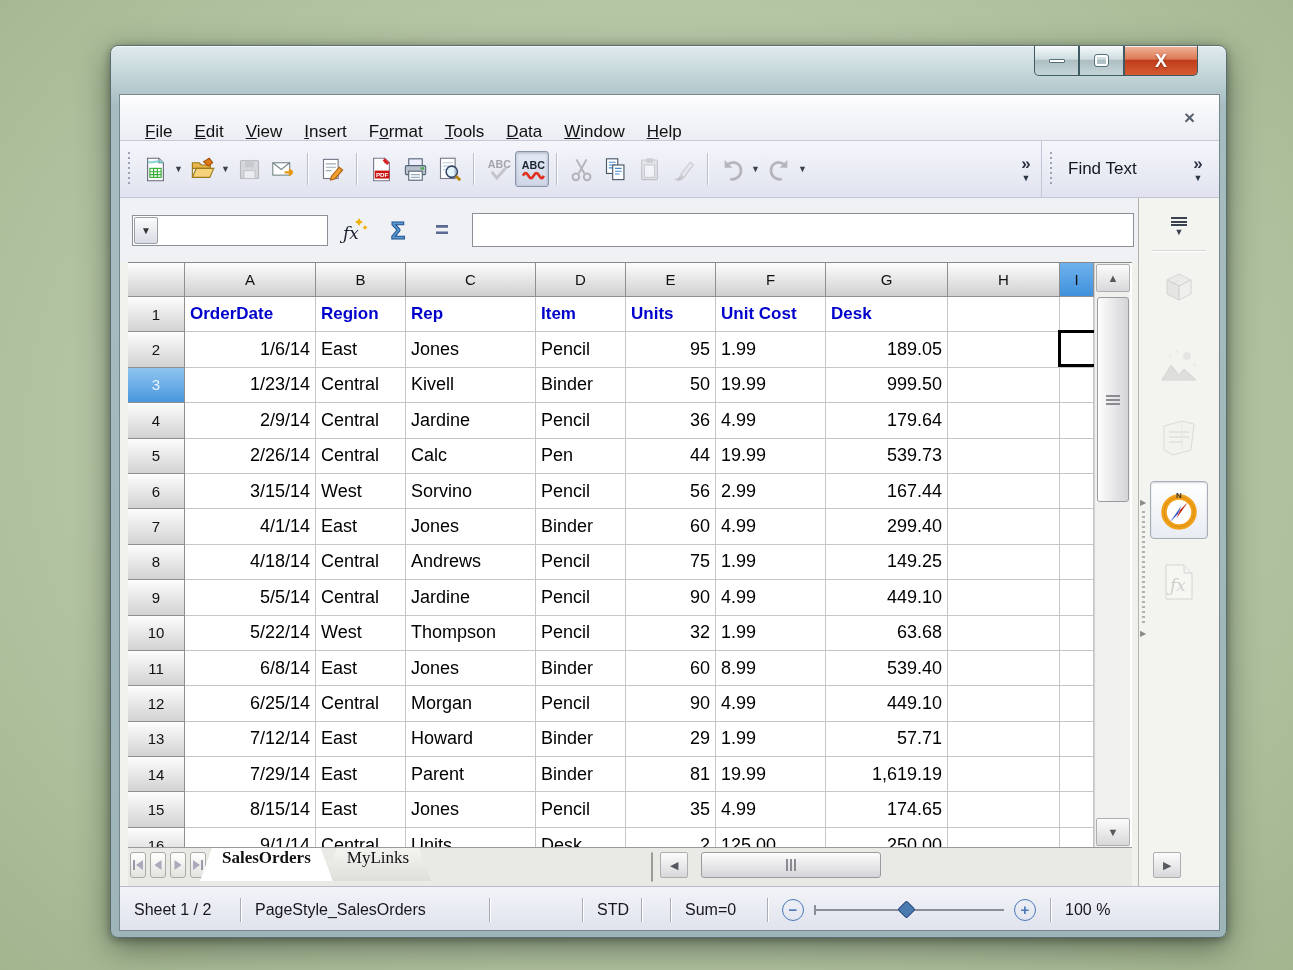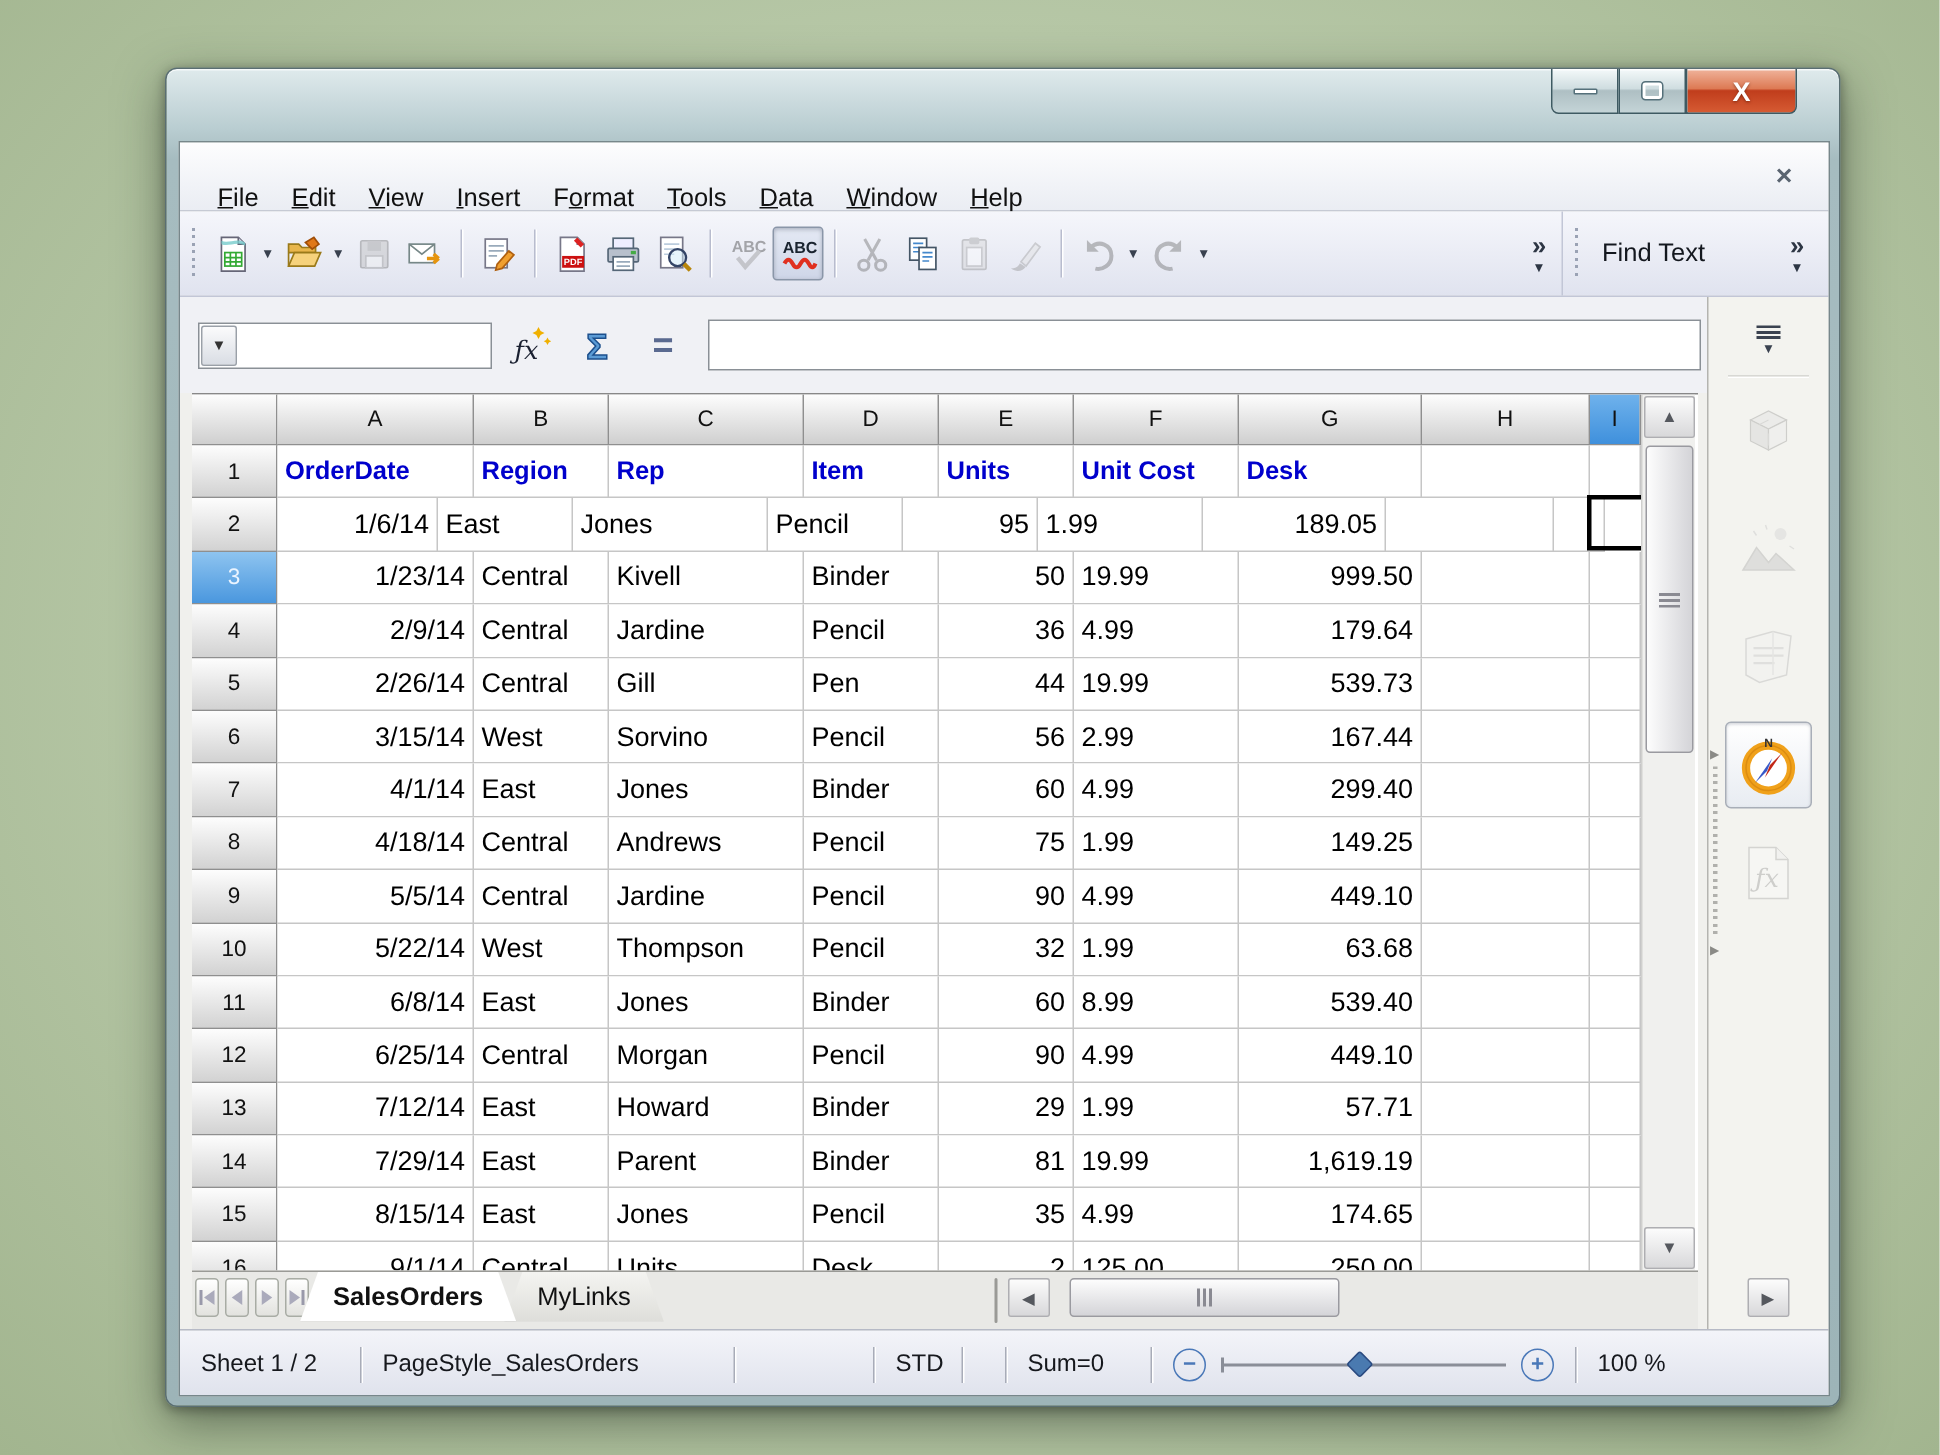--- a/index.html
+++ b/index.html
@@ -108,22 +108,22 @@
   .sb-divider { width:54px; height:1px; background:#d8d8d4; margin:4px auto 10px; box-shadow:0 1px 0 #fff; }
   .side-item { width:58px; height:58px; margin:14px auto; display:flex; align-items:center; justify-content:center; border-radius:4px; }
   .side-item svg { width:44px; height:44px; }
   .side-item.disabled svg { filter:grayscale(1) opacity(.35); }
   .side-item.active { border:1px solid #a8aeb8; background:linear-gradient(#ffffff,#e8ecf2); box-shadow:inset 0 1px 2px rgba(80,90,110,.25); }
   
   .tabbar { position:absolute; left:8px; top:752px; width:1004px; height:39px; background:#e9e9e6; border-top:1px solid #9a9a96; display:flex; align-items:flex-start; }
   .navbtn { width:26px; height:26px; margin:4px 2px 0 2px; border:1px solid #a8aca4; border-radius:3px;
     background:linear-gradient(#ffffff,#e2e2de); display:flex; align-items:center; justify-content:center; }
   .navbtn svg { width:14px; height:14px; }
-  .sheettab { height:33px; padding:0 22px; display:flex; align-items:center; font-size:17px; color:#111;
-    clip-path:polygon(12px 0, calc(100% - 12px) 0, 100% 100%, 0 100%); margin-left:-8px; }
+  .sheettab { height:33px; padding:0 22px; display:flex; font-size:17px; color:#111;
+    clip-path:polygon(12px 0, calc(100% - 12px) 0, 100% 100%, 0 100%); margin-left:-8px;font-family:Liberation Serif, serif; }
   .sheettab.active { background:#fff; font-weight:bold; filter:drop-shadow(0 0 1px #555); z-index:2; }
   .sheettab.inactive { background:linear-gradient(#f4f4f1,#dededa); filter:drop-shadow(0 0 1px #777); z-index:1; }
   .tab-splitter { width:9px; height:30px; margin:4px 6px 0 220px; border:1px solid #9a9a96; border-radius:4px; background:linear-gradient(90deg,#fff,#d8d8d4); }
   .hsb { display:flex; align-items:flex-start; margin-top:4px; }
   .hsb .sb-btn { width:28px; height:26px; margin:0 1px; }
   .hsb-track { width:300px; height:26px; position:relative; }
   .hsb-thumb { position:absolute; left:12px; top:0; width:180px; height:26px; border:1px solid #9a9aa0; border-radius:3px;
     background:linear-gradient(#fdfdfd,#d4d4d8); display:flex; align-items:center; justify-content:center; }
   .grip-v { width:10px; height:12px; background-image:repeating-linear-gradient(90deg,#8a8a92 0 2px, transparent 2px 4px); }
   .split-box { width:7px; height:28px; background:#111; margin:4px 0 0 6px; }
@@ -388,21 +388,21 @@
             </div>
             <div class="gcell" style="width:112px">
               <span class="fieldtext"></span>
             </div>
             <div class="gcell" style="width:34px">
               <span class="fieldtext"></span>
             </div>
           </div>
           <div class="grow">
             <div class="rhcell" style="width:57px">2</div>
-            <div class="gcell r" style="width:107px">1/6/14</div>
+            <div class="gcell r" style="width:131px">1/6/14</div>
             <div class="gcell" style="width:90px">East</div>
             <div class="gcell" style="width:130px">Jones</div>
             <div class="gcell" style="width:90px">Pencil</div>
             <div class="gcell r" style="width:90px">95</div>
             <div class="gcell" style="width:110px">1.99</div>
             <div class="gcell r" style="width:122px">189.05</div>
             <div class="gcell" style="width:112px"></div>
             <div class="gcell" style="width:34px"></div>
           </div>
           <div class="grow">
@@ -426,21 +426,21 @@
             <div class="gcell r" style="width:90px">36</div>
             <div class="gcell" style="width:110px">4.99</div>
             <div class="gcell r" style="width:122px">179.64</div>
             <div class="gcell" style="width:112px"></div>
             <div class="gcell" style="width:34px"></div>
           </div>
           <div class="grow">
             <div class="rhcell" style="width:57px">5</div>
             <div class="gcell r" style="width:131px">2/26/14</div>
             <div class="gcell" style="width:90px">Central</div>
-            <div class="gcell" style="width:130px">Gill</div>
+            <div class="gcell" style="width:130px">Calc</div>
             <div class="gcell" style="width:90px">Pen</div>
             <div class="gcell r" style="width:90px">44</div>
             <div class="gcell" style="width:110px">19.99</div>
             <div class="gcell r" style="width:122px">539.73</div>
             <div class="gcell" style="width:112px"></div>
             <div class="gcell" style="width:34px"></div>
           </div>
           <div class="grow">
             <div class="rhcell" style="width:57px">6</div>
             <div class="gcell r" style="width:131px">3/15/14</div>

